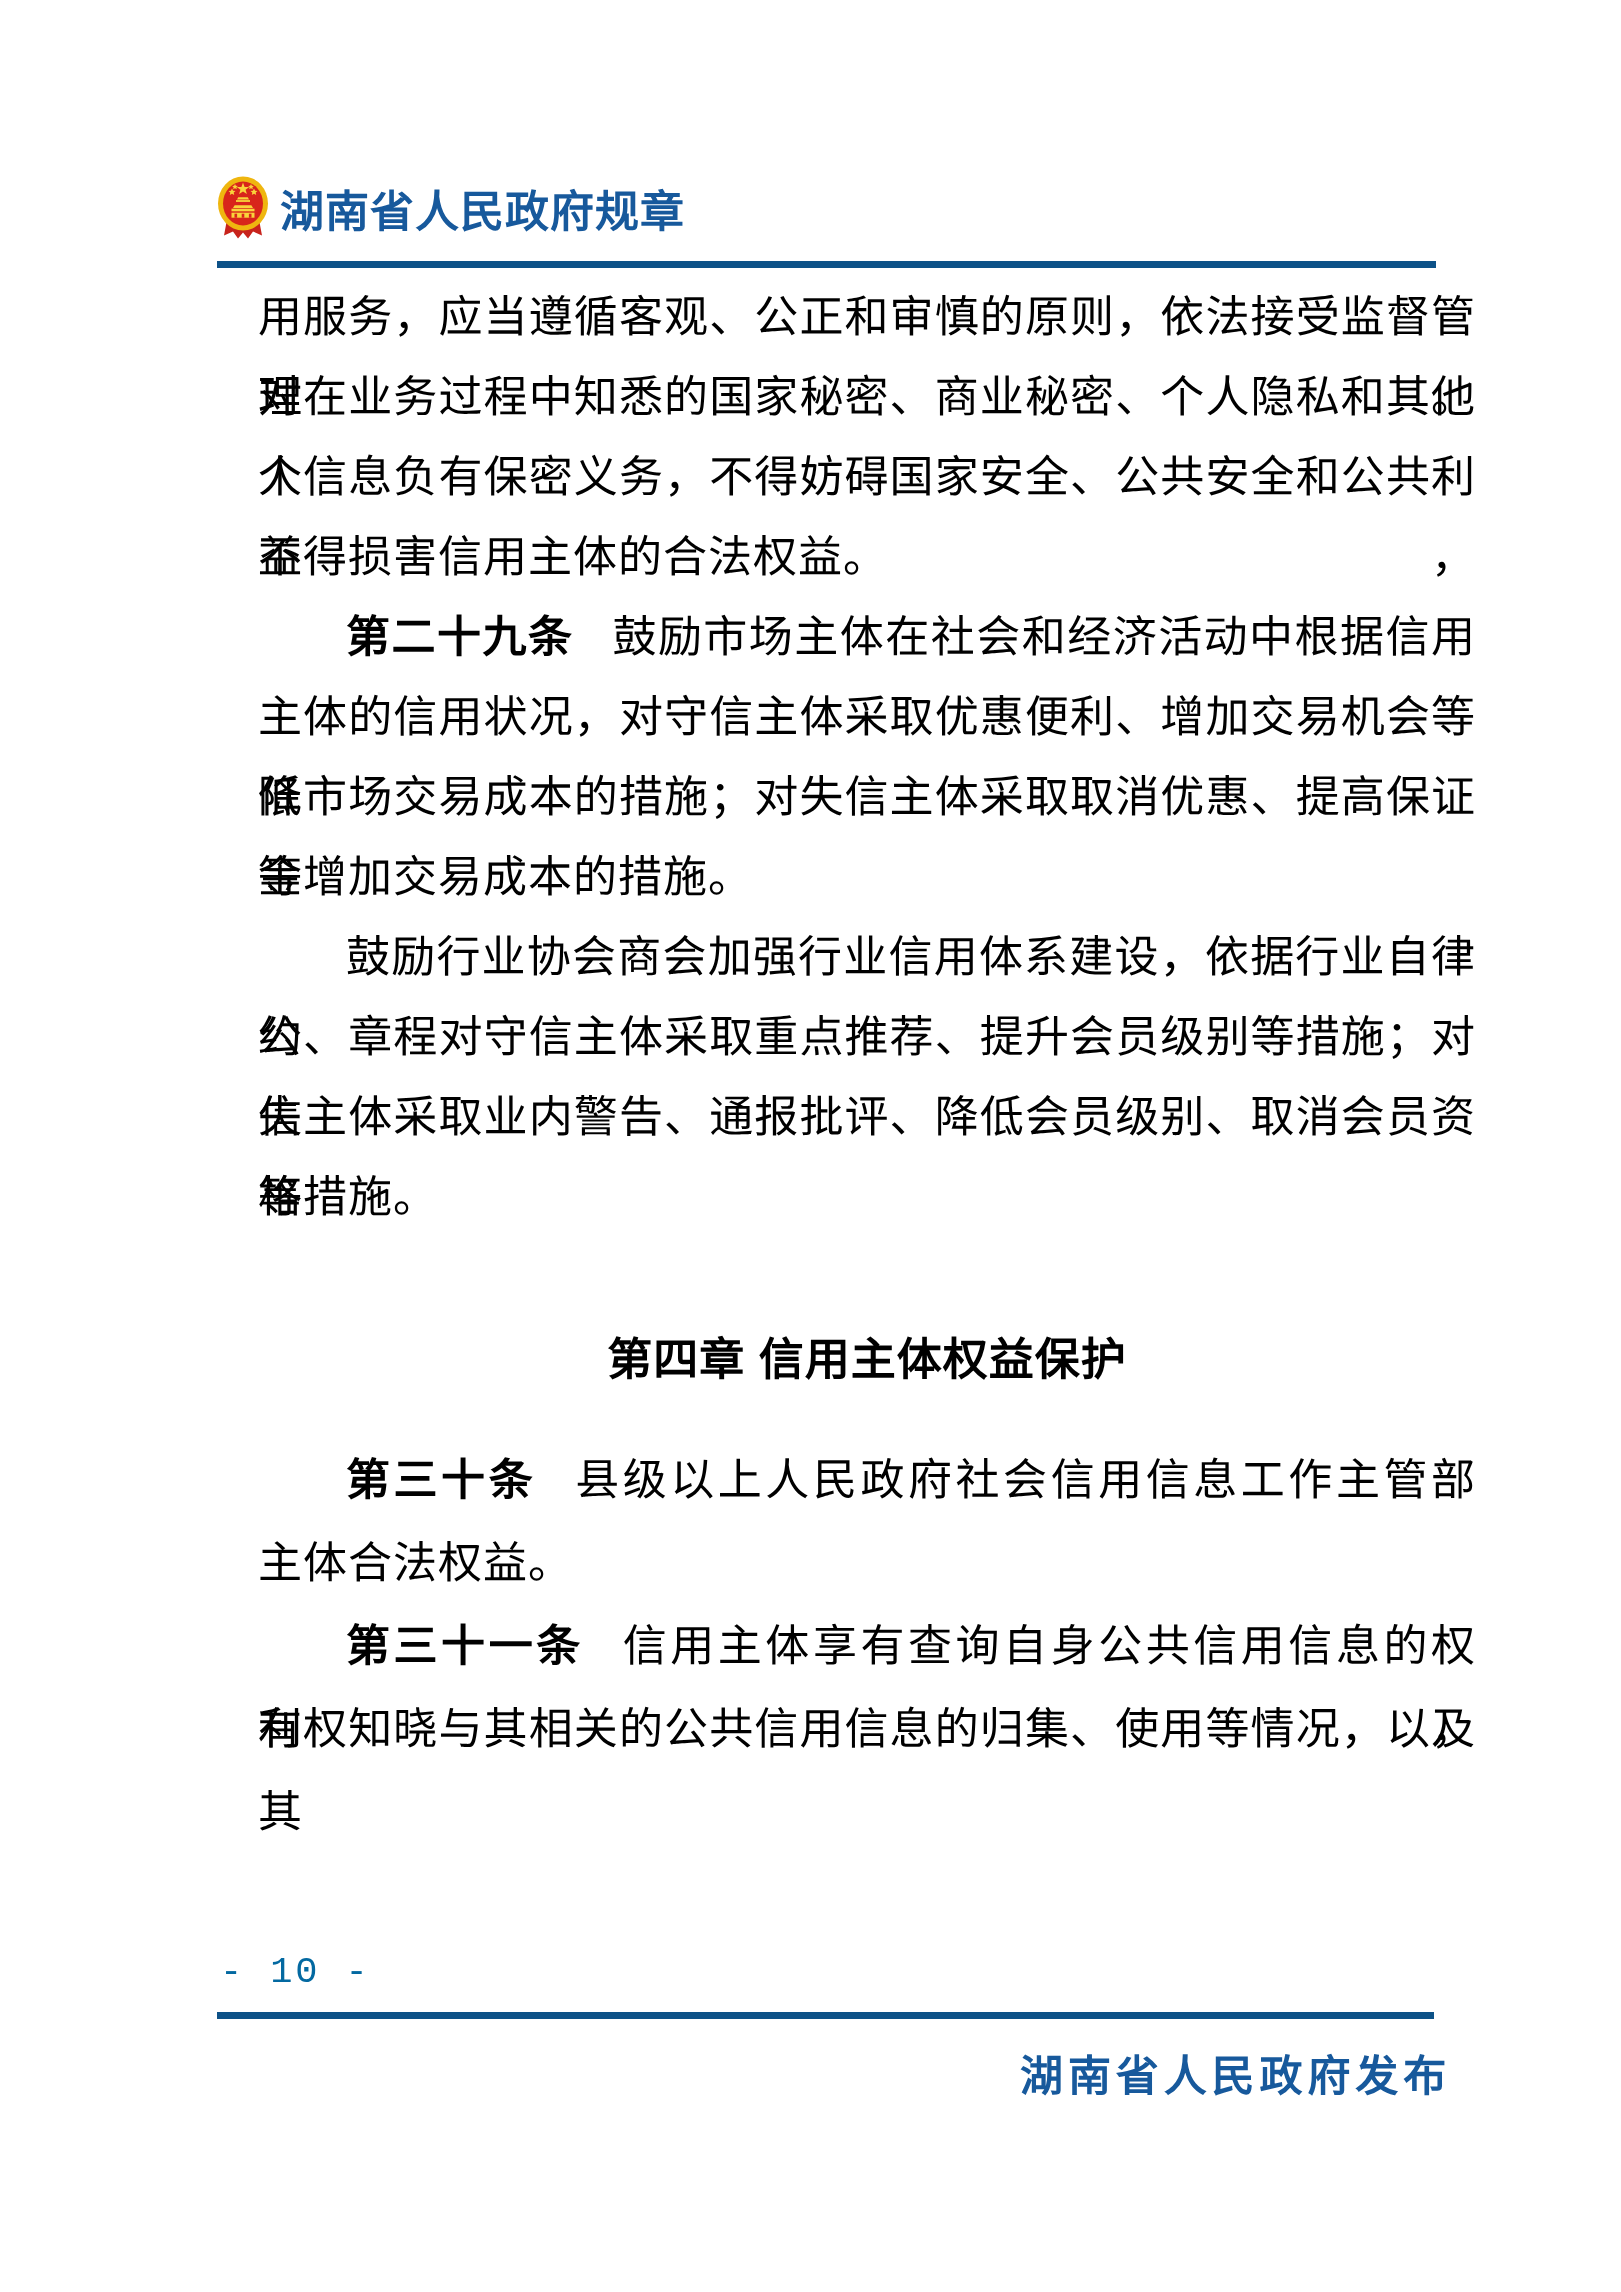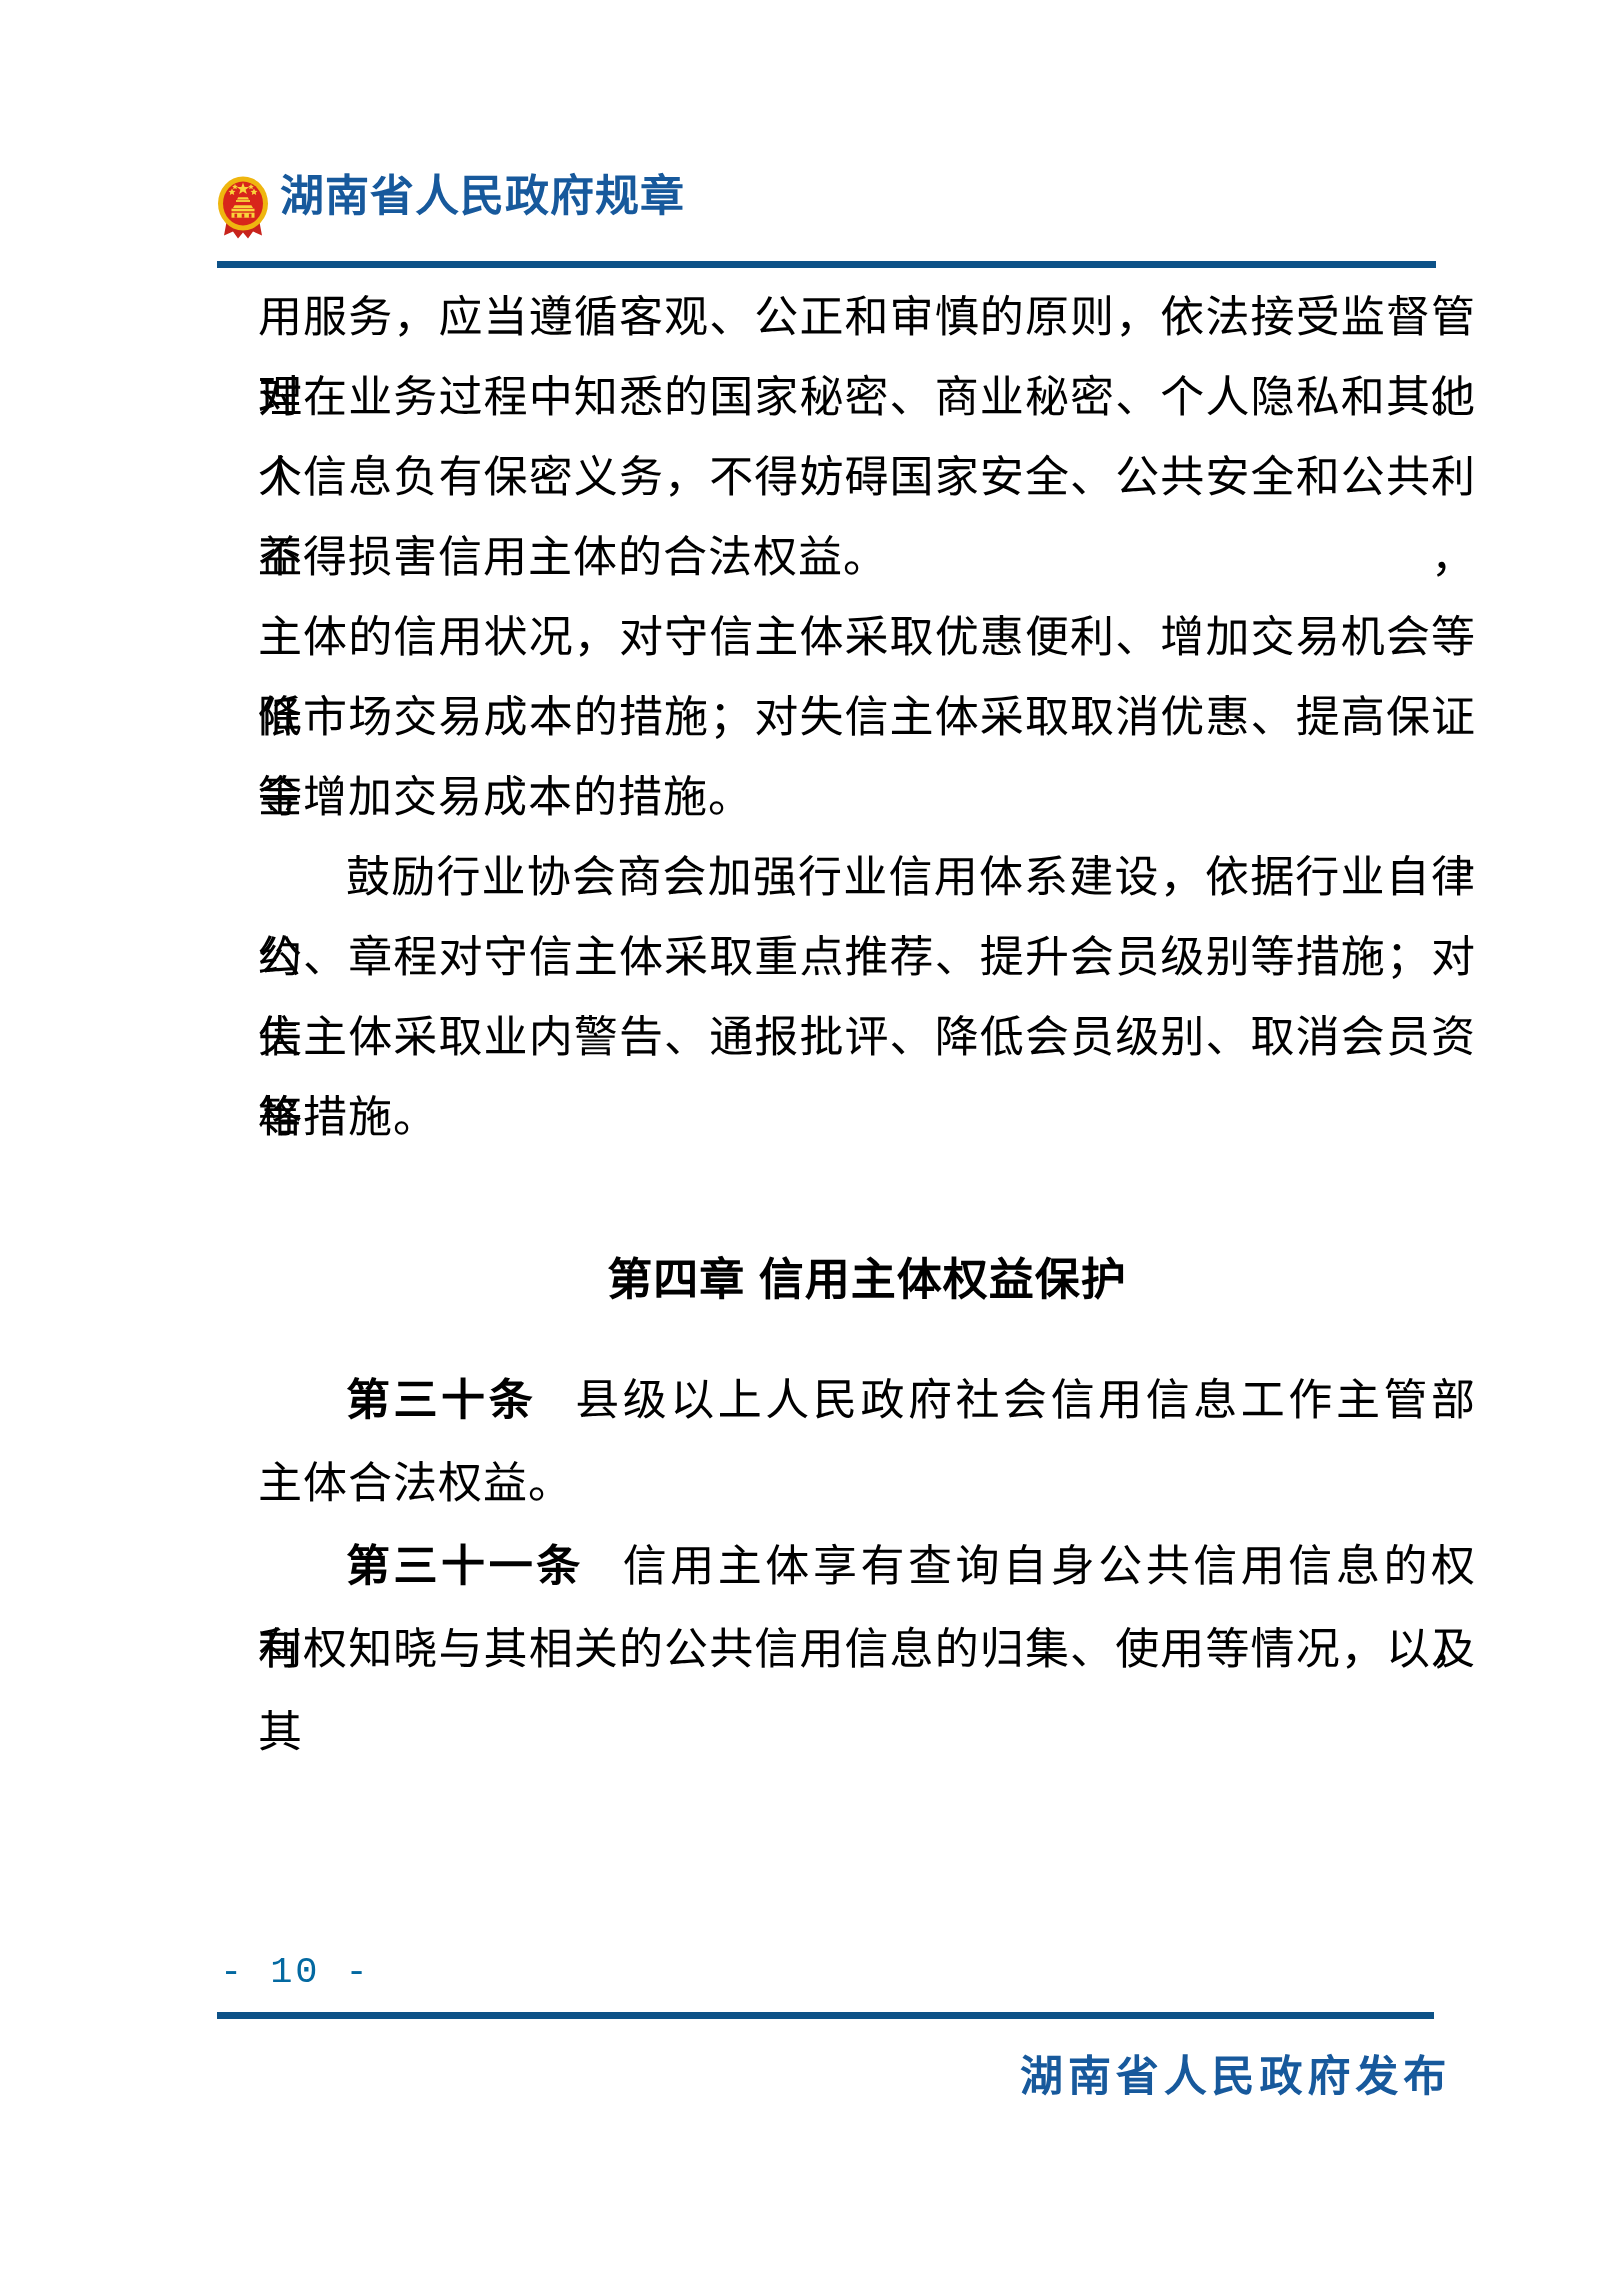--- a/index.html
+++ b/index.html
@@ -7,21 +7,21 @@
     position:relative;
     width:1621px;height:2293px;
     background:#ffffff;
     overflow:hidden;
     font-family:"Liberation Serif","DejaVu Serif",serif;
     color:#000;
   }
   
   .emblem{position:absolute;left:217px;top:175px;width:52px;height:65px;}
   .header-title{
-    position:absolute;left:280px;top:168px;height:55px;line-height:55px;
+    position:absolute;left:280px;top:184px;height:55px;line-height:55px;
     font-size:44px;font-weight:700;color:#17599c;
     font-family:"Liberation Sans","DejaVu Sans",sans-serif;
     letter-spacing:1px;white-space:nowrap;
   }
   .header-rule{position:absolute;left:217px;top:261px;width:1219px;height:6.9px;background:#0d5288;}
   
   .doc{
     position:absolute;left:218px;top:278px;width:1218px;
     font-size:44px;color:#000;margin-left:40px;
   }
@@ -89,20 +89,21 @@
   <div class="header-title">湖南省人民政府规章</div>
   <div class="header-rule"></div>
 
   <div class="doc">
 
     <div class="line">用服务，应当遵循客观、公正和审慎的原则，依法接受监督管理。</div>
     <div class="line">对在业务过程中知悉的国家秘密、商业秘密、个人隐私和其他个</div>
     <div class="line">人信息负有保密义务，不得妨碍国家安全、公共安全和公共利益，</div>
     <div class="line end">不得损害信用主体的合法权益。</div>
 
+    <div class="line lead"><span class="b">第二十九条</span><span>鼓励市场主体在社会和经济活动中根据信用</span></div>
     <div class="line">主体的信用状况，对守信主体采取优惠便利、增加交易机会等降</div>
     <div class="line">低市场交易成本的措施；对失信主体采取取消优惠、提高保证金</div>
     <div class="line end">等增加交易成本的措施。</div>
 
     <div class="line lead">鼓励行业协会商会加强行业信用体系建设，依据行业自律公</div>
     <div class="line">约、章程对守信主体采取重点推荐、提升会员级别等措施；对失</div>
     <div class="line">信主体采取业内警告、通报批评、降低会员级别、取消会员资格</div>
     <div class="line end">等措施。</div>
 
     <div class="chapter">第四章 信用主体权益保护</div>

